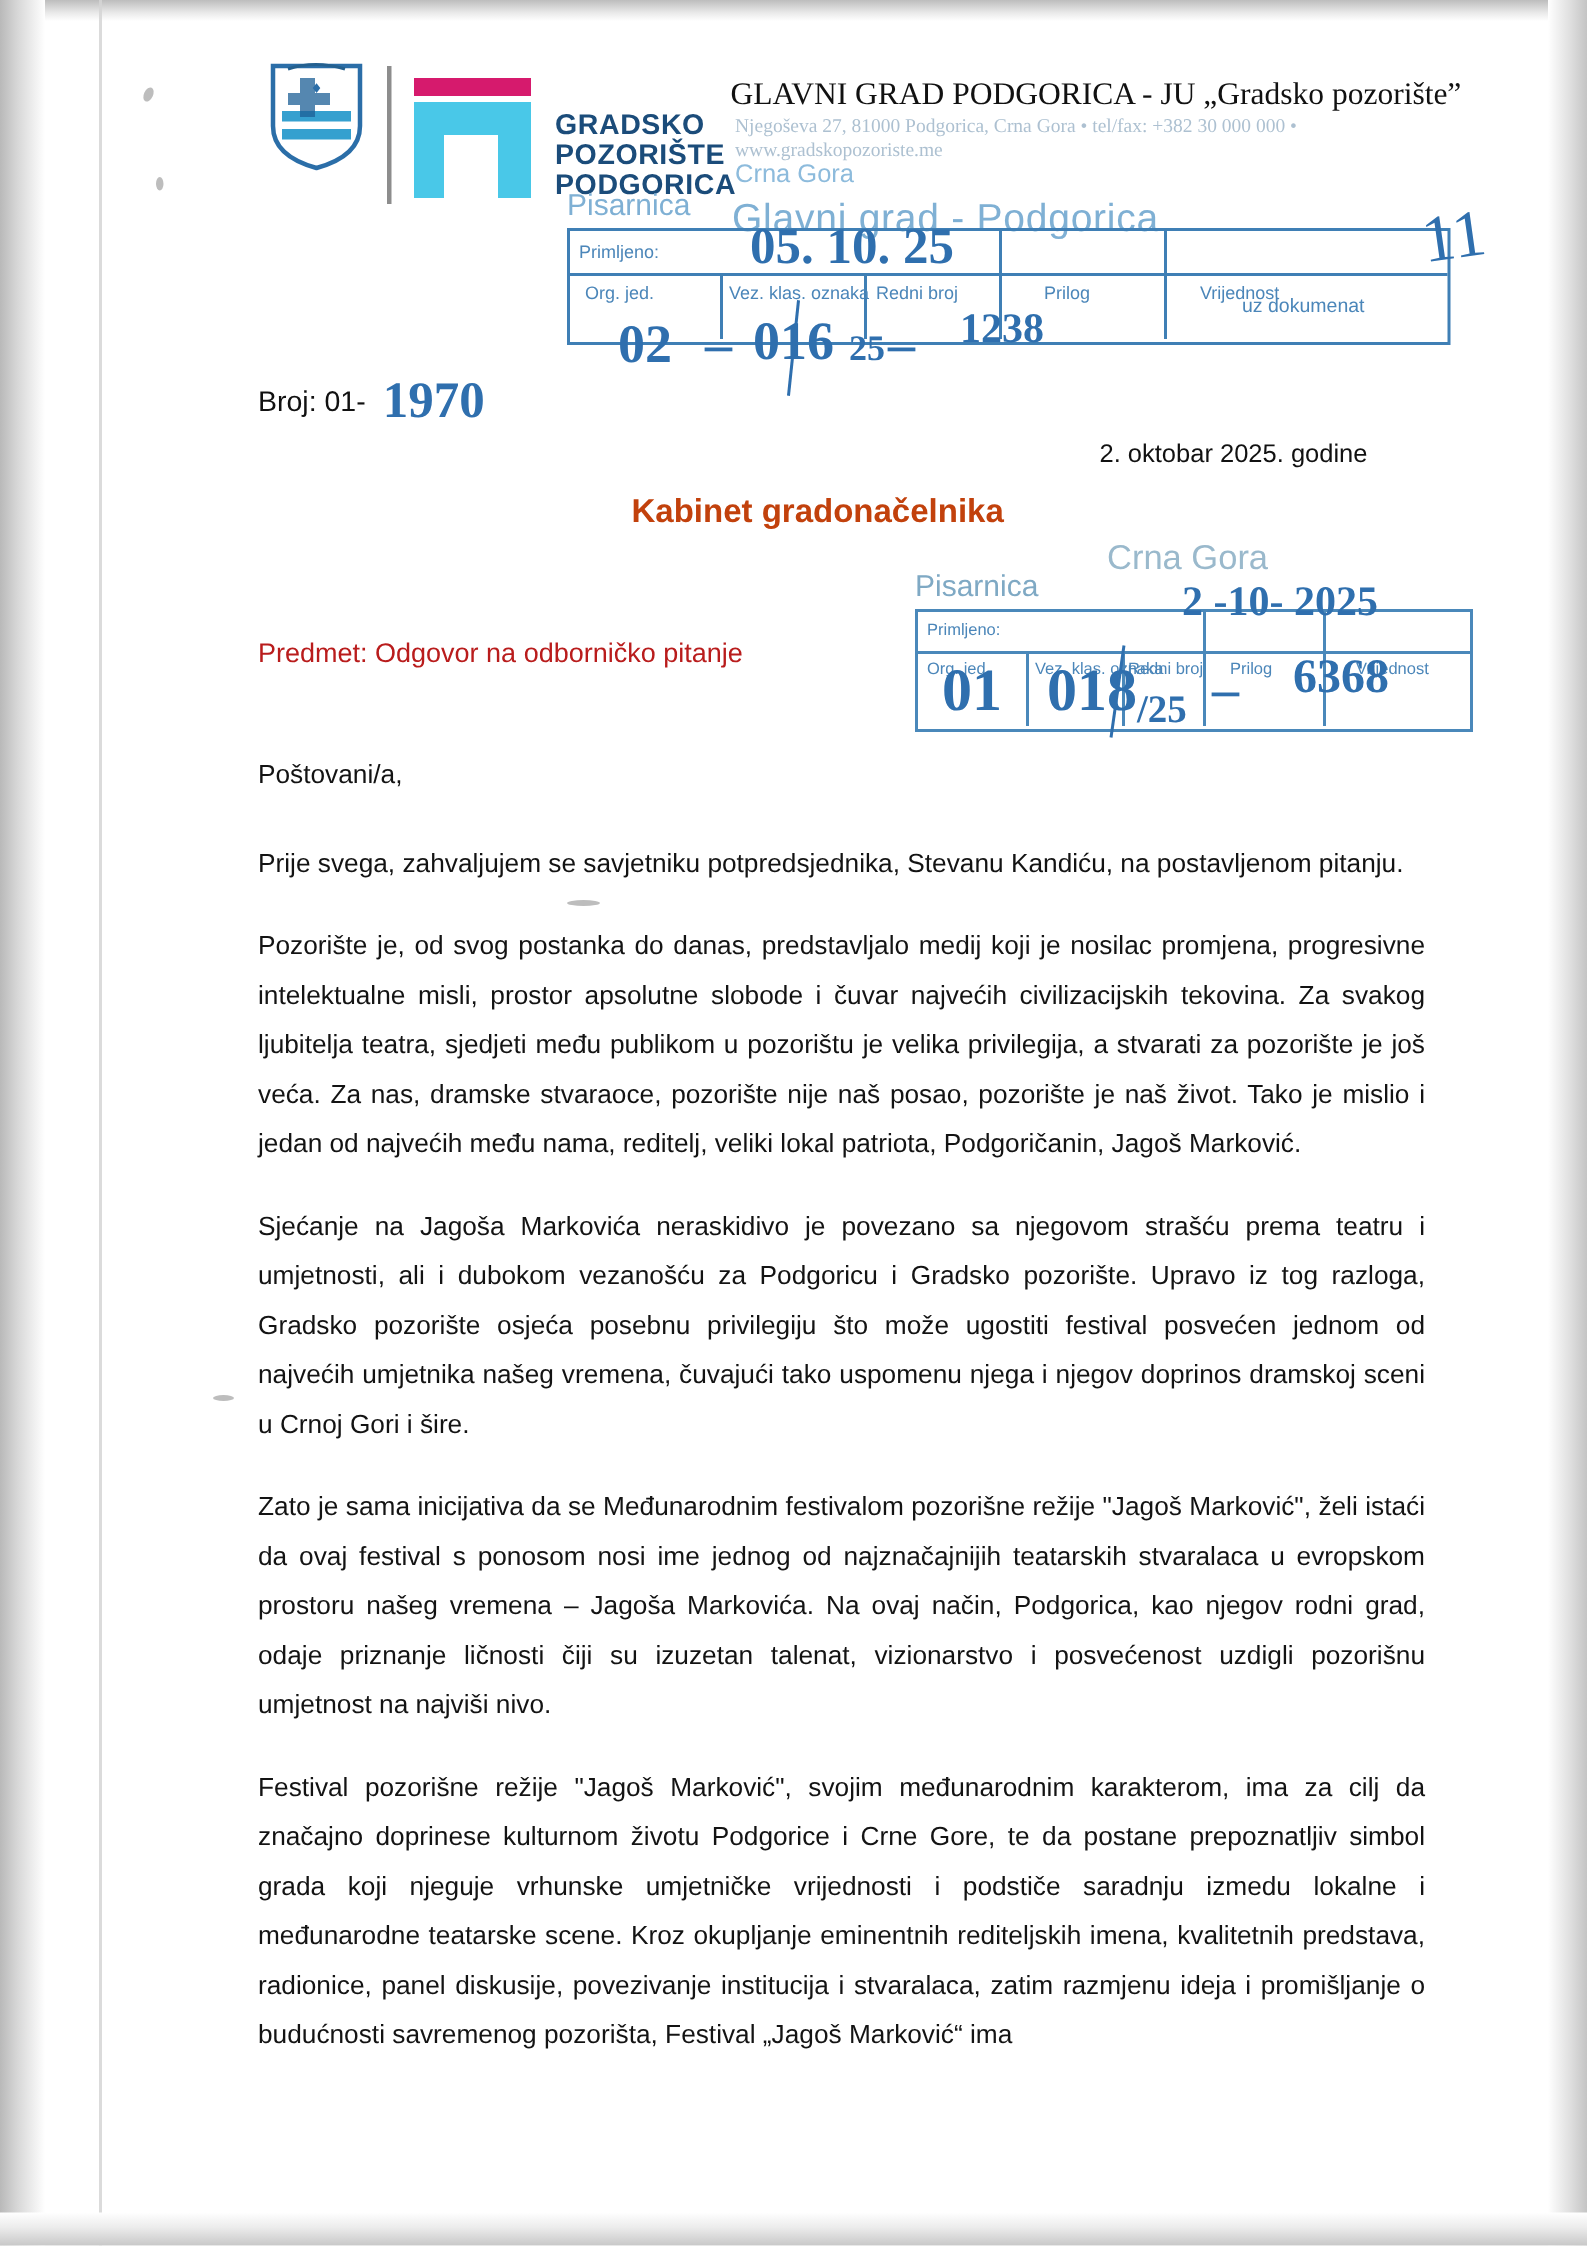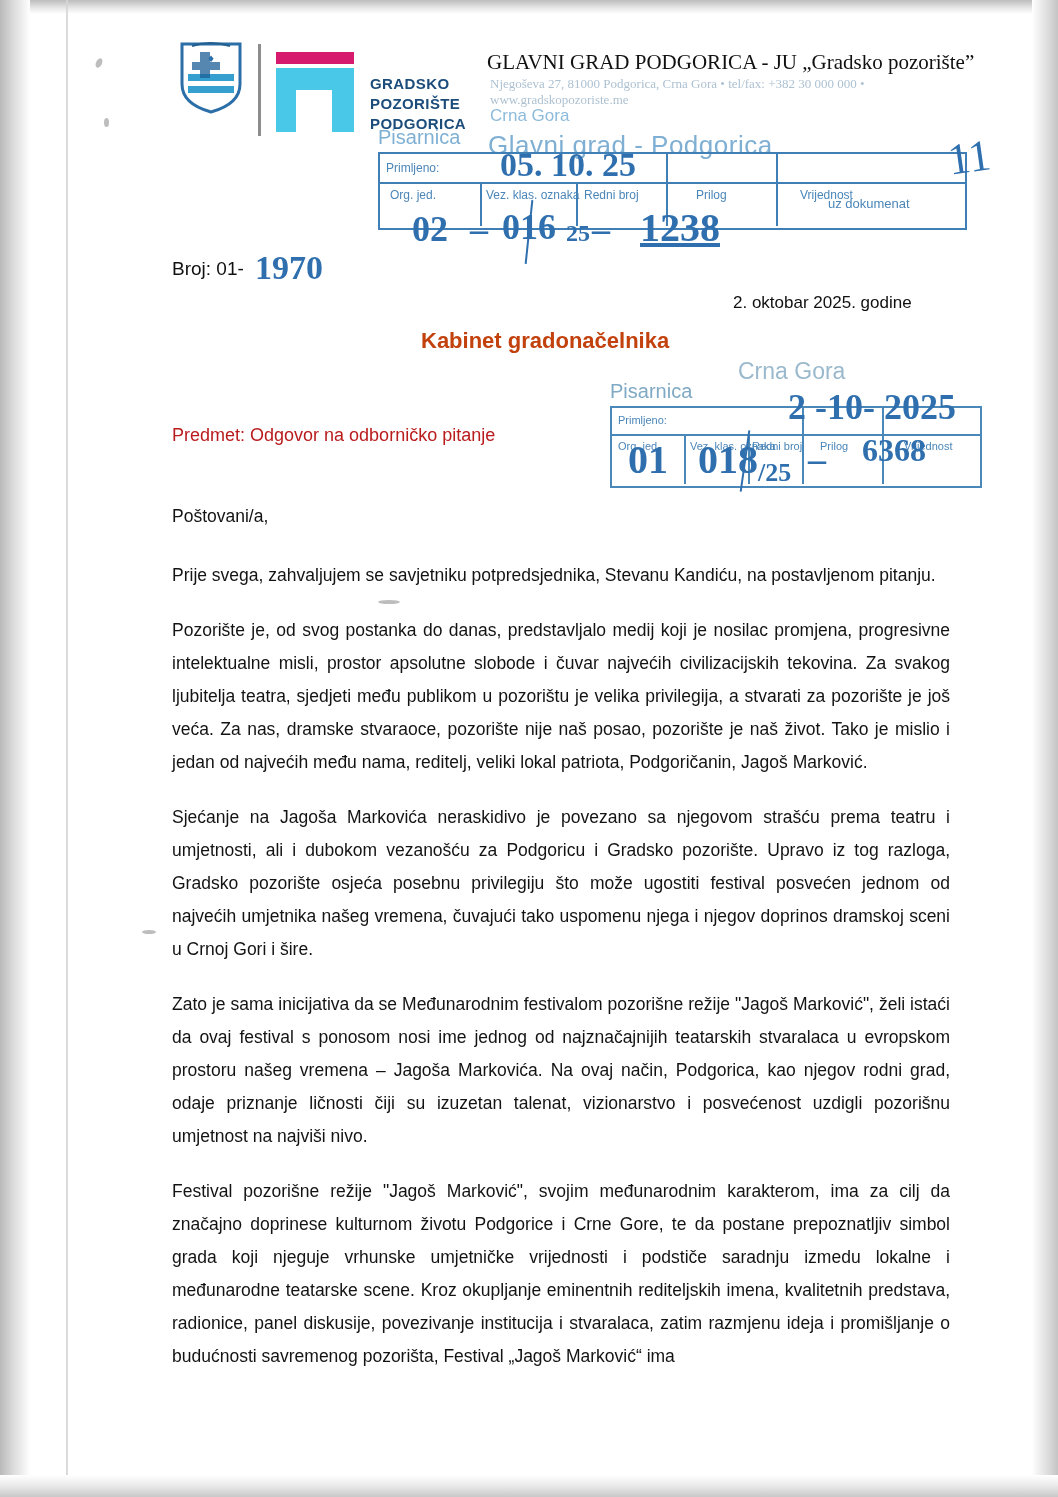--- a/index.html
+++ b/index.html
@@ -43,21 +43,21 @@
   }
   .coat svg{display:block;}
   .logo-divider{
     position:absolute;left:258px;top:44px;width:3px;height:92px;background:#8d8d8d;
   }
   .logo-mark{
     position:absolute;left:272px;top:46px;width:90px;height:92px;
   }
   .logo-text{
     position:absolute;left:370px;top:74px;
-    color:#1b4c7a;font-weight:bold;font-size:15px;line-height:20px;
+    color:#1b4c7a;font-weight:bold;font-size:19px;line-height:20px;
     letter-spacing:.4px;
   }
   .logo-text div{white-space:nowrap;}
   .org-title{
     position:absolute;left:487px;top:50px;width:500px;
     font-family:"Liberation Serif", serif;
     font-size:21px;color:#111;white-space:nowrap;
   }
   .org-sub{
     position:absolute;left:490px;top:76px;width:470px;
@@ -232,21 +232,21 @@
       <div class="lbl" style="left:316px;top:34px;">Prilog</div>
       <div class="lbl" style="left:420px;top:34px;">Vrijednost</div>
     </div>
 
     <div class="hand" style="left:122px;top:34px;font-size:34px;">05. 10. 25</div>
     <div class="hand" style="left:34px;top:96px;font-size:36px;">02</div>
     <div class="hand" style="left:92px;top:96px;font-size:36px;">–</div>
     <div class="hand" style="left:124px;top:94px;font-size:36px;">016</div>
     <div class="hand" style="left:172px;top:108px;font-size:24px;margin-left:16px;">25</div>
     <div class="hand" style="left:214px;top:96px;font-size:36px;">–</div>
-    <div class="hand" style="left:262px;top:92px;font-size:40px;text-decoration:underline;">1238</div>
+    <div class="hand" style="left:262px;top:92px;font-size:28px;">1238</div>
     <div class="hand" style="left:150px;top:88px;width:2px;height:64px;background:#2f6fae;transform:rotate(6deg);"></div>
   </div>
 
   <div class="broj">
     <span>Broj: 01-</span>
     <span class="hand" style="position:relative;left:6px;top:4px;font-size:34px;display:inline-block;">1970</span>
   </div>
   <div class="date-right">2. oktobar 2025. godine</div>
   <div class="page-num-hand">11</div>
 
@@ -269,21 +269,21 @@
       <div class="v" style="left:190px;"></div>
       <div class="v" style="left:270px;"></div>
 
       <div class="lbl" style="left:6px;top:32px;">Org. jed.</div>
       <div class="lbl" style="left:78px;top:32px;">Vez. klas. oznaka</div>
       <div class="lbl" style="left:140px;top:32px;">Redni broj</div>
       <div class="lbl" style="left:208px;top:32px;">Prilog</div>
       <div class="lbl" style="left:292px;top:32px;">Vrijednost</div>
     </div>
 
-    <div class="hand" style="left:178px;top:28px;font-size:36px;">2 -10- 2025</div>
+    <div class="hand" style="left:178px;top:28px;font-size:28px;">2 -10- 2025</div>
     <div class="hand" style="left:18px;top:78px;font-size:40px;">01</div>
     <div class="hand" style="left:88px;top:78px;font-size:40px;">018</div>
     <div class="hand" style="left:148px;top:100px;font-size:26px;">/25</div>
     <div class="hand" style="left:198px;top:80px;font-size:36px;">–</div>
     <div class="hand" style="left:252px;top:74px;font-size:32px;">6368</div>
     <div class="hand" style="left:134px;top:72px;width:2px;height:62px;background:#2f6fae;transform:rotate(8deg);"></div>
   </div>
 
   <div class="body">
     <p class="greet">Poštovani/a,</p>

